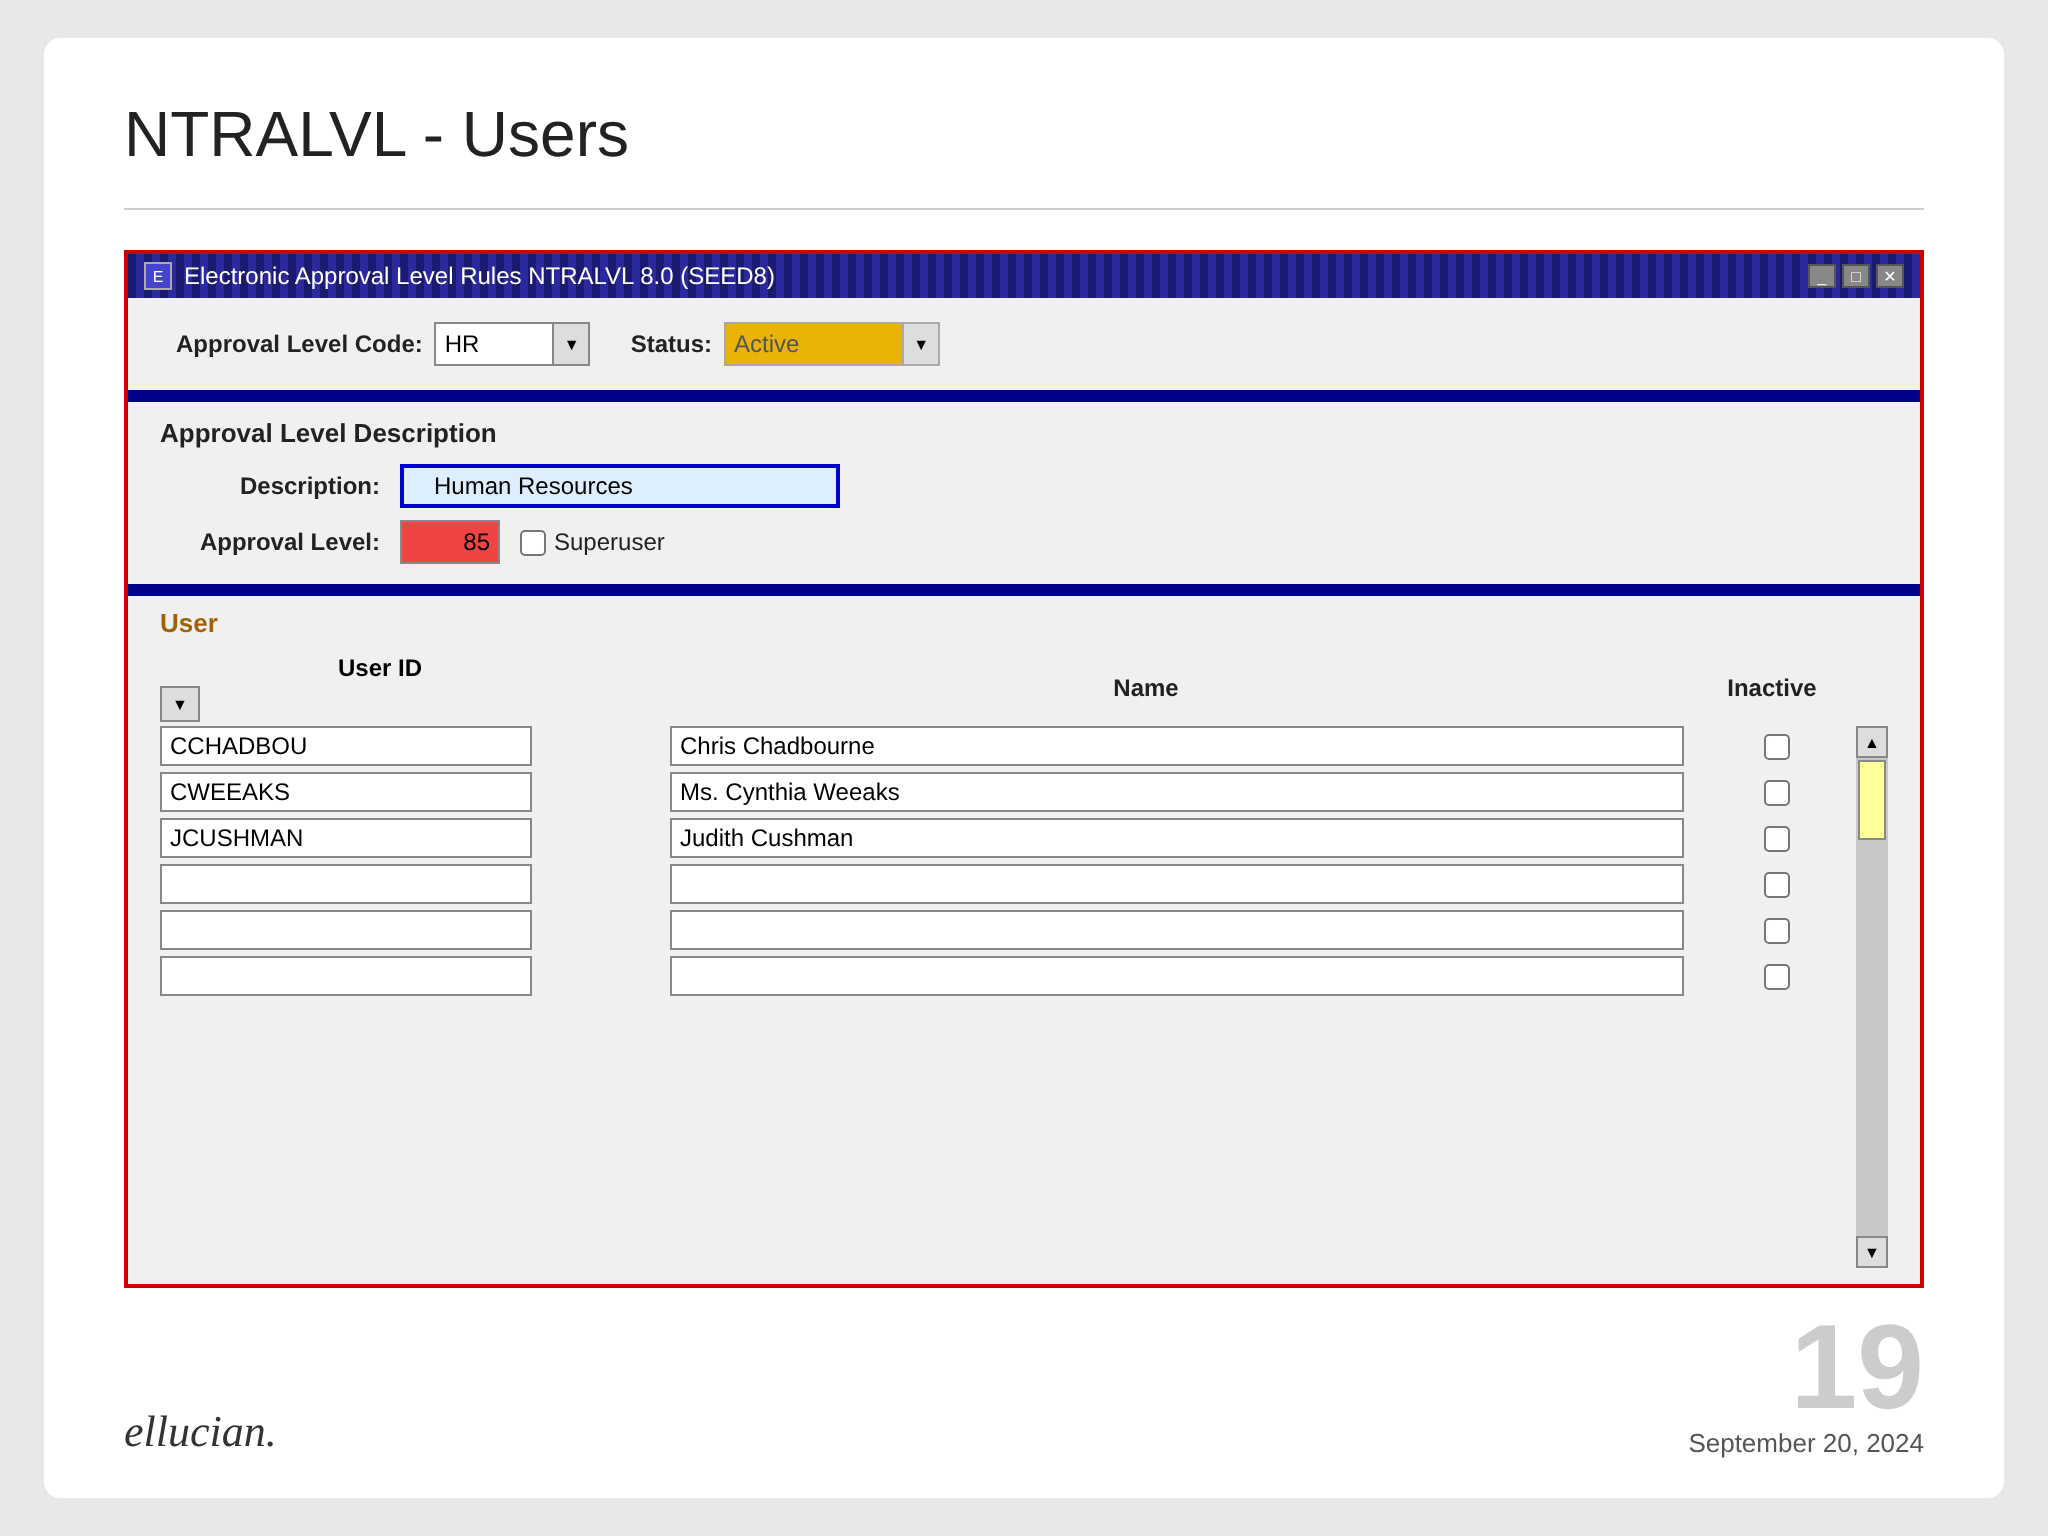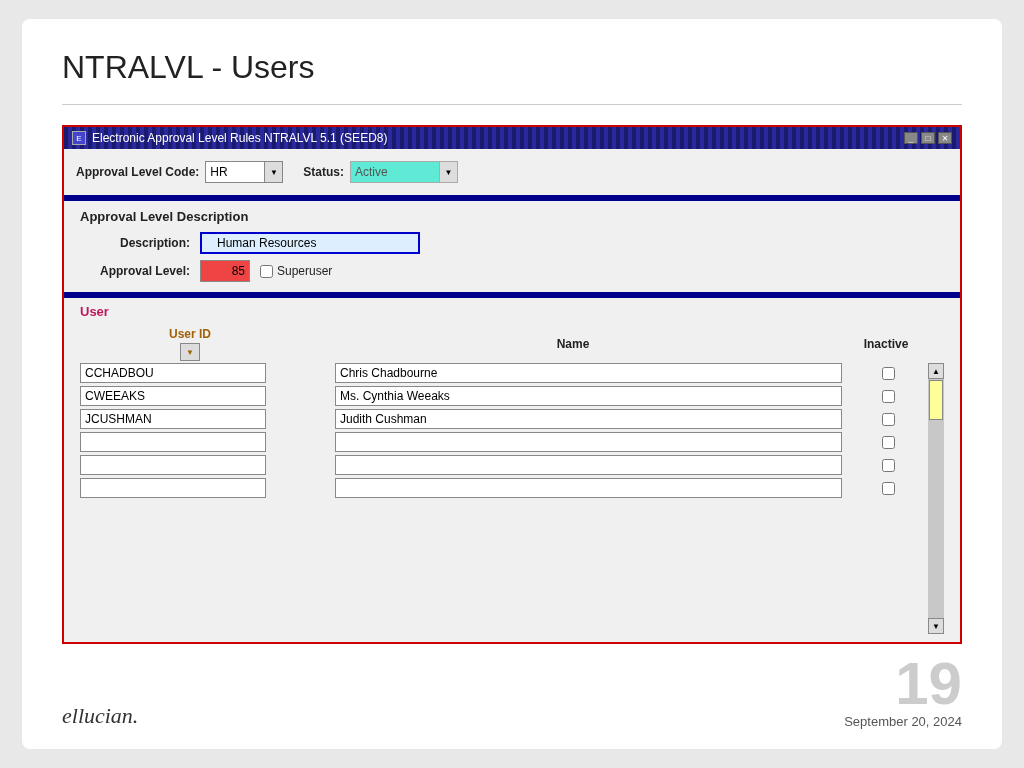--- a/index.html
+++ b/index.html
@@ -90,21 +90,21 @@
     .banner-content {
       background: #f0f0f0;
       flex: 1;
       display: flex;
       flex-direction: column;
       padding: 0;
       overflow: hidden;
     }
     
     .form-top {
-      padding: 12px 12px;
+      padding: 12px 24px;
       background: #f0f0f0;
       display: flex;
       align-items: flex-end;
       gap: 20px;
     }
     .form-field {
       display: flex;
       align-items: center;
       gap: 6px;
     }
@@ -134,21 +134,21 @@
       background: #ddd;
       display: flex;
       align-items: center;
       justify-content: center;
       cursor: pointer;
       font-size: 8px;
     }
     .form-select-status {
       width: 90px;
       border: 1px solid #aaa;
-      background: #5eead4;
+      background: #eab308;
       font-size: 12px;
       padding: 2px 4px;
       height: 22px;
       color: #555;
     }
     .status-dropdown-wrapper {
       display: flex;
       align-items: center;
     }
     .status-dropdown-btn {
@@ -234,45 +234,44 @@
       flex-direction: column;
       overflow: hidden;
     }
     .user-header-bar {
       background: #f0f0f0;
       padding: 6px 16px 0 16px;
     }
     .user-section-title {
       font-size: 13px;
       font-weight: bold;
-      color: #be185d;
+      color: #a16207;
       margin-bottom: 4px;
     }
     .user-table-wrapper {
       flex: 1;
       padding: 0 16px 8px 16px;
       overflow: hidden;
       display: flex;
       flex-direction: column;
     }
     .user-table-header {
       display: flex;
       align-items: center;
       padding: 4px 0 2px 0;
       gap: 0;
     }
     .col-userid-header {
       width: 220px;
       font-size: 12px;
       font-weight: bold;
-      color: #a16207;
+      color: #000000;
       text-align: center;
       display: flex;
       flex-direction: column;
-      align-items: center;
       gap: 2px;
     }
     .col-name-header {
       flex: 1;
       font-size: 12px;
       font-weight: bold;
       color: #222;
       text-align: center;
     }
     .col-inactive-header {
@@ -423,21 +422,21 @@
 
 <div class="page-card">
   <div class="page-title">NTRALVL - Users</div>
   <hr class="page-divider">
 
   <div class="banner-window">
 
     <div class="banner-titlebar">
       <div class="titlebar-left">
         <div class="titlebar-icon">E</div>
-        <span>Electronic Approval Level Rules  NTRALVL  5.1  (SEED8)</span>
+        <span>Electronic Approval Level Rules  NTRALVL  8.0  (SEED8)</span>
       </div>
       <div class="titlebar-controls">
         <div class="titlebar-btn">_</div>
         <div class="titlebar-btn">□</div>
         <div class="titlebar-btn">✕</div>
       </div>
     </div>
 
     <div class="banner-content">
 

